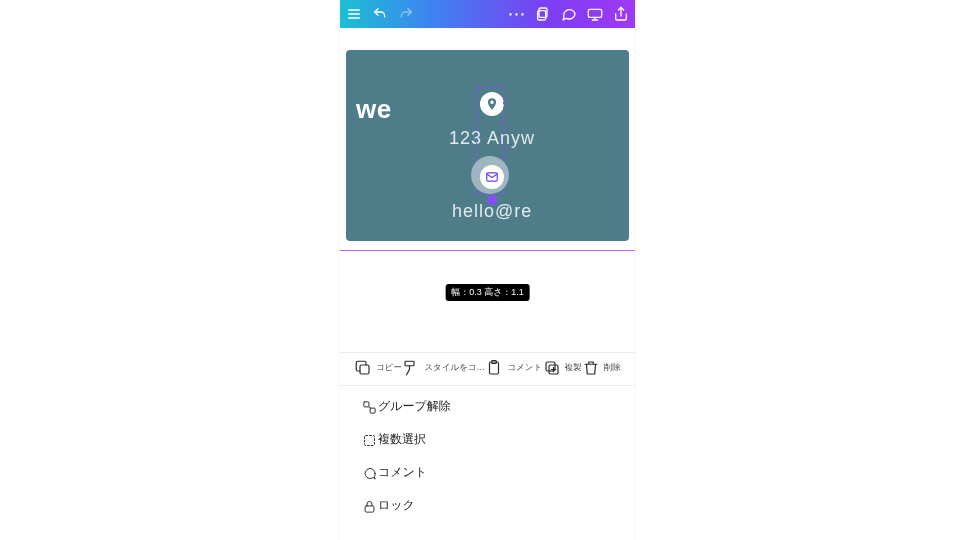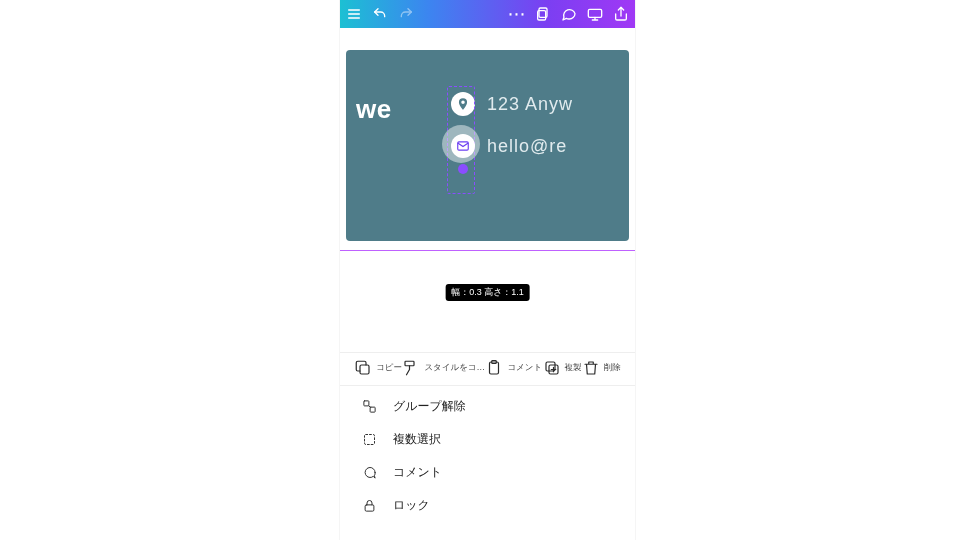--- a/index.html
+++ b/index.html
@@ -39,21 +39,21 @@
     position: relative;
     overflow: hidden;
     color: #E6EEF0;
   }
   .card-we {
     position: absolute; left: 10px; top: 44px;
     font-size: 26px; font-weight: 600; color: #fff;
     letter-spacing: 0.5px;
   }
   .info-list { position: absolute; left: 103px; top: 40px; display:flex; flex-direction:column; gap: 14px; }
-  .info-row { display:flex; align-items:center; gap: 10px; }
+  .info-row { display:flex; align-items:center; gap: 10px; flex-direction: column; }
   .info-icon-box { position: relative; width: 28px; height: 28px; display:flex; align-items:center; justify-content:center; }
   .info-icon-circle {
     width: 24px; height: 24px; border-radius: 50%;
     background: #fff; display:flex; align-items:center; justify-content:center;
   }
   .info-icon-circle svg { width: 14px; height: 14px; fill: #4F7C89; }
   .info-text { font-size: 18px; letter-spacing: 1px; color: #E1EBEE; white-space: nowrap; }
   
   .sel-marquee {
     position: absolute;
@@ -103,21 +103,21 @@
   .ctx-row {
     display:flex; justify-content: space-around; align-items:flex-start;
     padding: 6px 14px 8px;
     border-bottom: 1px solid #eee;
   }
   .ctx-item { display:flex; align-items:center; gap:4px; color:#2b2b2b; }
   .ctx-item svg { width: 18px; height: 18px; stroke:#2b2b2b; fill:none; stroke-width:1.6; stroke-linecap:round; stroke-linejoin:round; }
   .ctx-label { font-size: 8.5px; color:#444; white-space: nowrap; }
   .menu-list { padding: 4px 0; }
   .menu-item {
-    display:flex; align-items:center; gap: 16px;
+    display:flex; align-items:flex-end; gap: 1px;
     padding: 8px 22px; font-size: 12px; color:#222;font-family:Liberation Serif, serif;
   }
   .menu-item svg { width: 15px; height: 15px; stroke:#333; fill:none; stroke-width:1.6; stroke-linecap:round; stroke-linejoin:round; }
 
   .fade-bottom {
     position:absolute; left:0; right:0; bottom:0; height:18px;
     background: linear-gradient(180deg, rgba(255,255,255,0), #fff);
     pointer-events:none;
   }
 </style>

